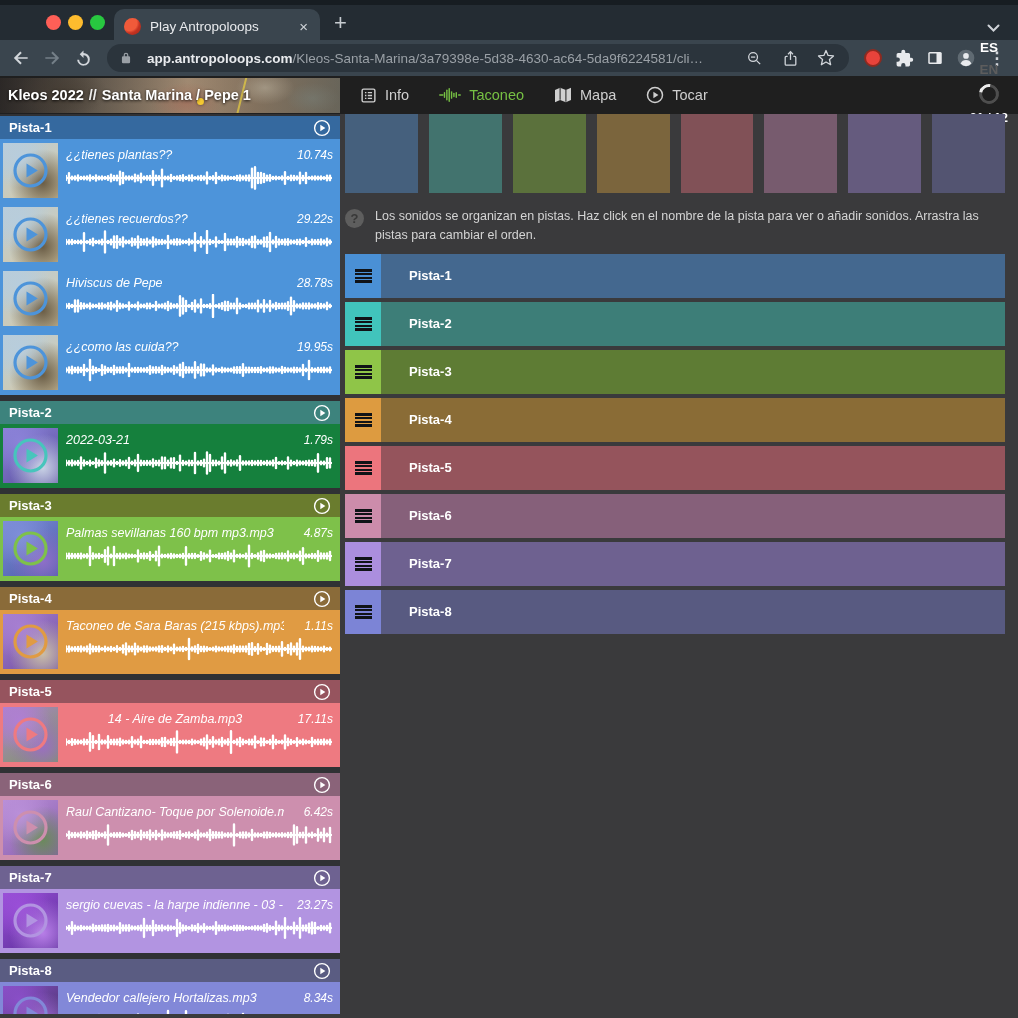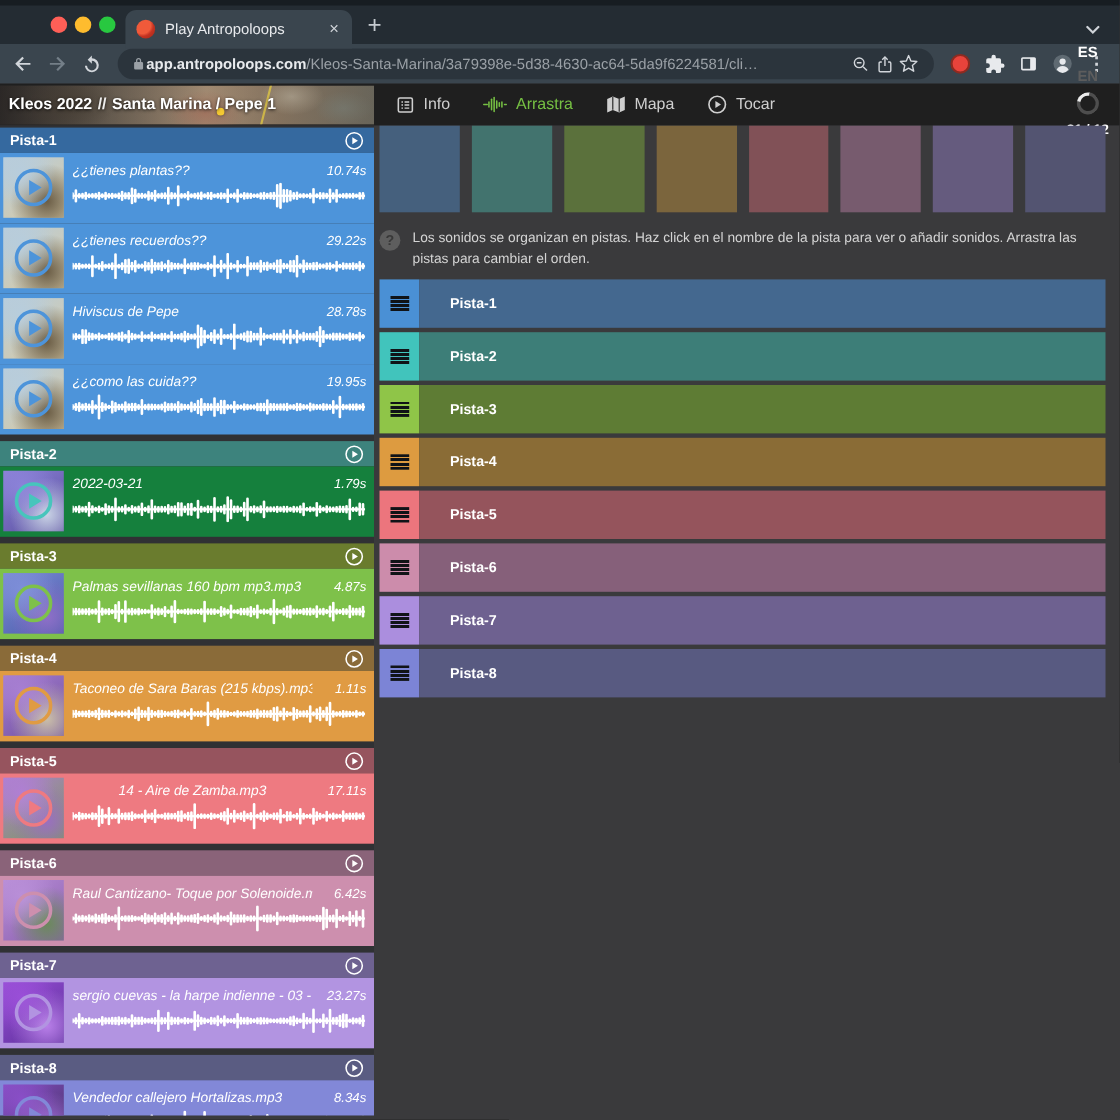--- a/index.html
+++ b/index.html
@@ -15,21 +15,21 @@
        border-radius:10px 10px 0 0;display:flex;align-items:center;padding:0 10px;box-sizing:border-box;}
   .favicon{width:17px;height:17px;border-radius:50%;flex-shrink:0;
            background:radial-gradient(circle at 32% 30%,#f05a3a 0 45%,#c43322 60%,#a22614 100%);margin-right:9px;}
   .tab-title{color:#e8eaed;font-size:13.5px;flex:1;white-space:nowrap;overflow:hidden;}
   .tab-close{color:#cfd3d8;font-size:15px;padding:0 2px;cursor:default;}
   .newtab{position:absolute;left:334px;top:12px;color:#c6cbd0;font-size:22px;line-height:22px;font-weight:400;}
   .tab-chevron{position:absolute;right:18px;top:18px;}
   .toolbar{height:36px;background:#3a454e;display:flex;align-items:center;padding:0 10px;gap:9px;}
   .tb-ic{width:22px;height:22px;display:flex;align-items:center;justify-content:center;flex-shrink:0;}
   .urlbar{flex:1;height:28px;background:#2b343c;border-radius:14px;display:flex;align-items:center;
-          padding:0 12px;gap:0;margin:0 4px;min-width:0;}
+          padding:0 12px;gap:14px;margin:0 4px;min-width:0;}
   .url-text{flex:1;font-size:13.5px;white-space:nowrap;overflow:hidden;min-width:0;}
   .url-domain{color:#e8eaed;font-weight:700;}
   .url-path{color:#9aa0a6;}
   .rec-dot{width:14px;height:14px;border-radius:50%;background:#e8433b;border:2px solid #8e2a20;}
   .kebab{color:#d2d6db;font-size:17px;font-weight:700;letter-spacing:0;}
   
   .app-header{height:38px;display:flex;background:#1f1f1f;align-items:center;}
   .hero{width:340px;height:35px;position:relative;flex-shrink:0;overflow:hidden;
     background:
       linear-gradient(90deg,rgba(15,15,20,.55),rgba(15,15,20,.12) 55%,rgba(15,15,20,.3)),
@@ -190,21 +190,21 @@
               <path d="M1 9h4"></path>
               <path d="M7 6v6"></path>
               <path d="M10 3v12"></path>
               <path d="M13 1v16"></path>
               <path d="M16 5v8"></path>
               <path d="M19 7v4"></path>
               <path d="M22 6v6"></path>
               <path d="M25 9h2"></path>
             </g>
           </svg>
-        <span>Arrastra</span>
+        <span>Taconeo</span>
       </span>
       <span class="nav-item">
         <svg width="18" height="16" viewBox="0 0 24 22">
             <path d="M1 4l7-3 8 3 7-3v17l-7 3-8-3-7 3z" fill="#cfcfcf"></path>
             <path d="M8 1.5v16M16 4.2v16" stroke="#1f1f1f" stroke-width="1.4"></path>
           </svg>
         <span>Mapa</span>
       </span>
       <span class="nav-item">
         <svg width="18" height="18" viewBox="0 0 24 24">

